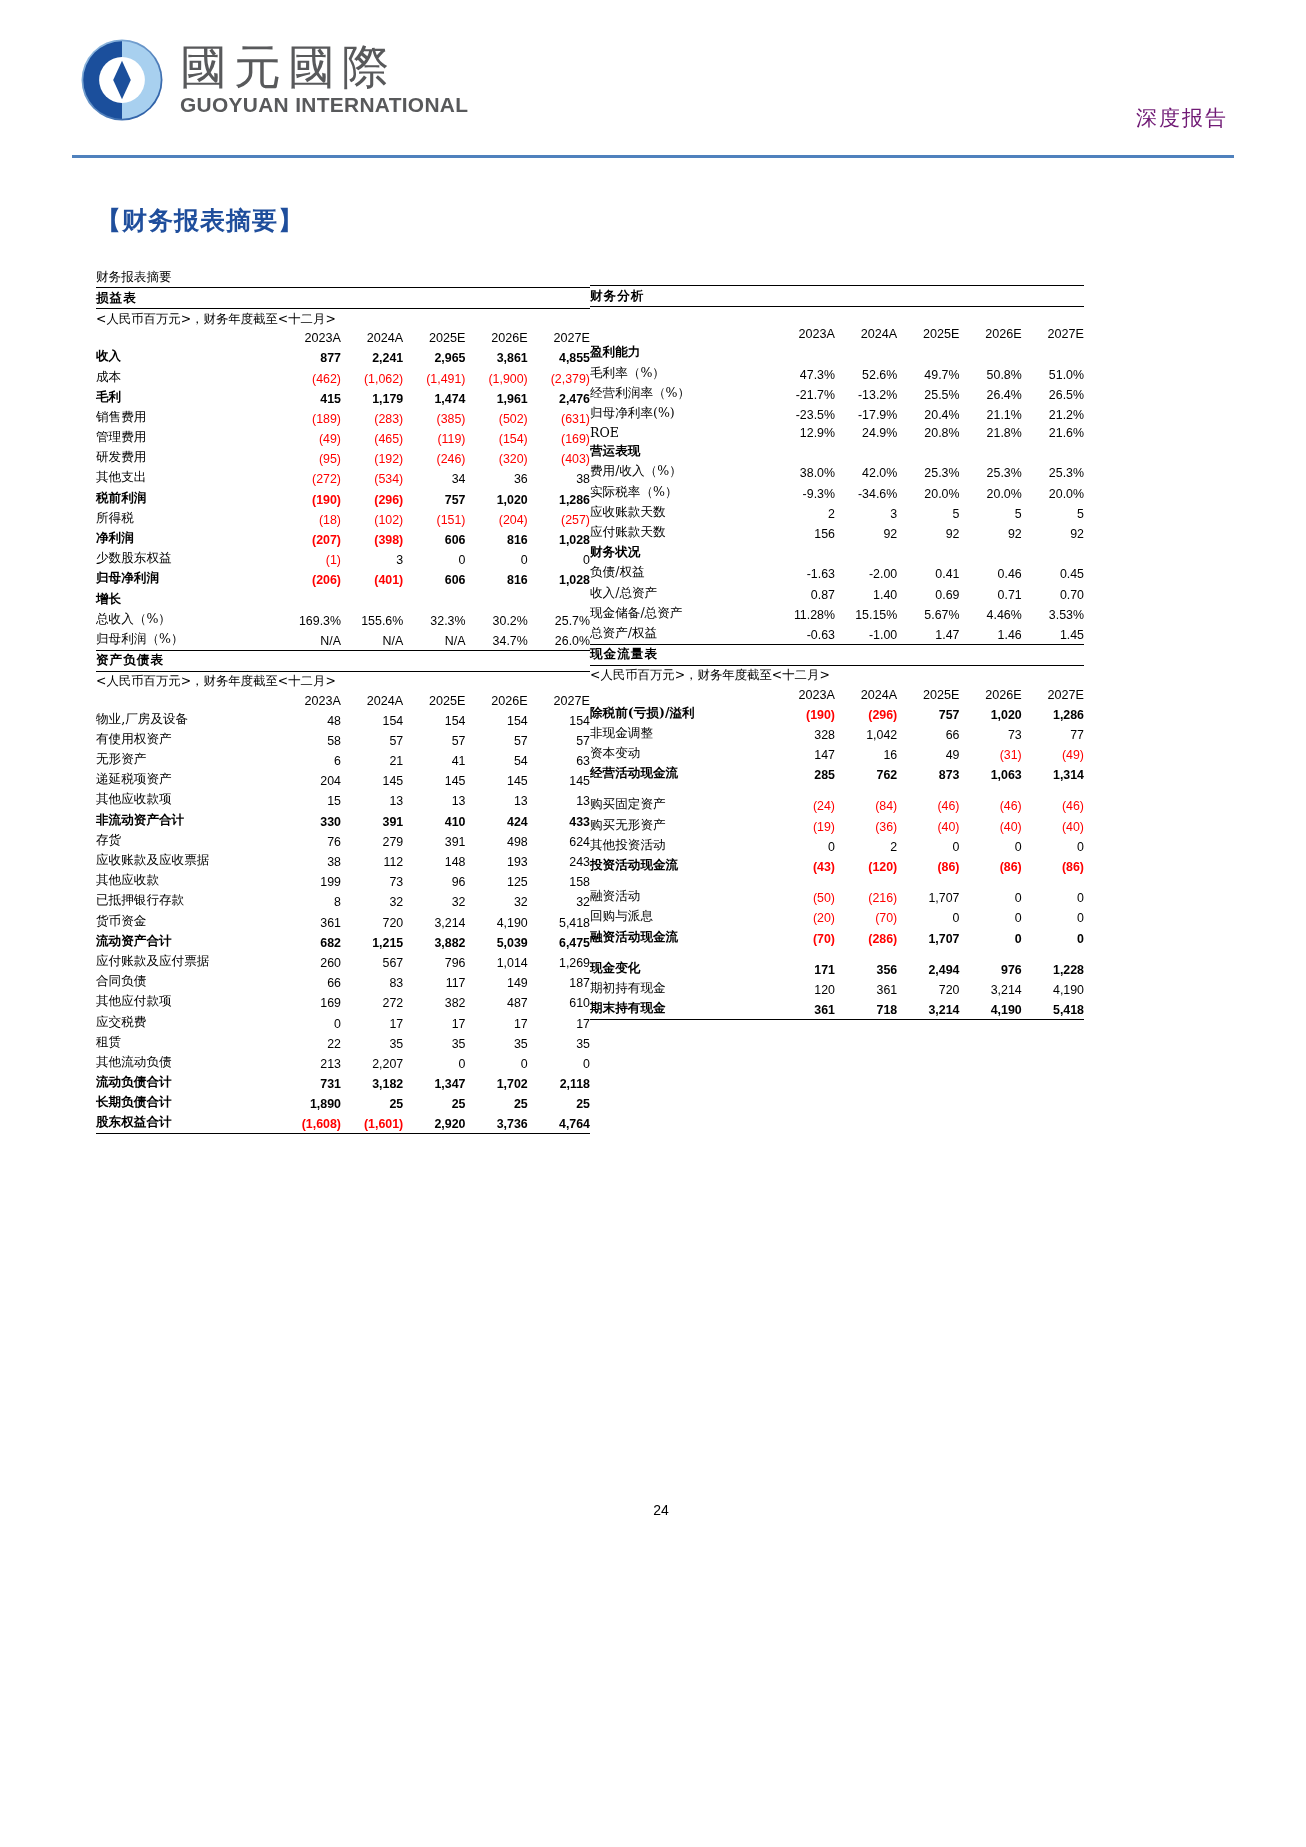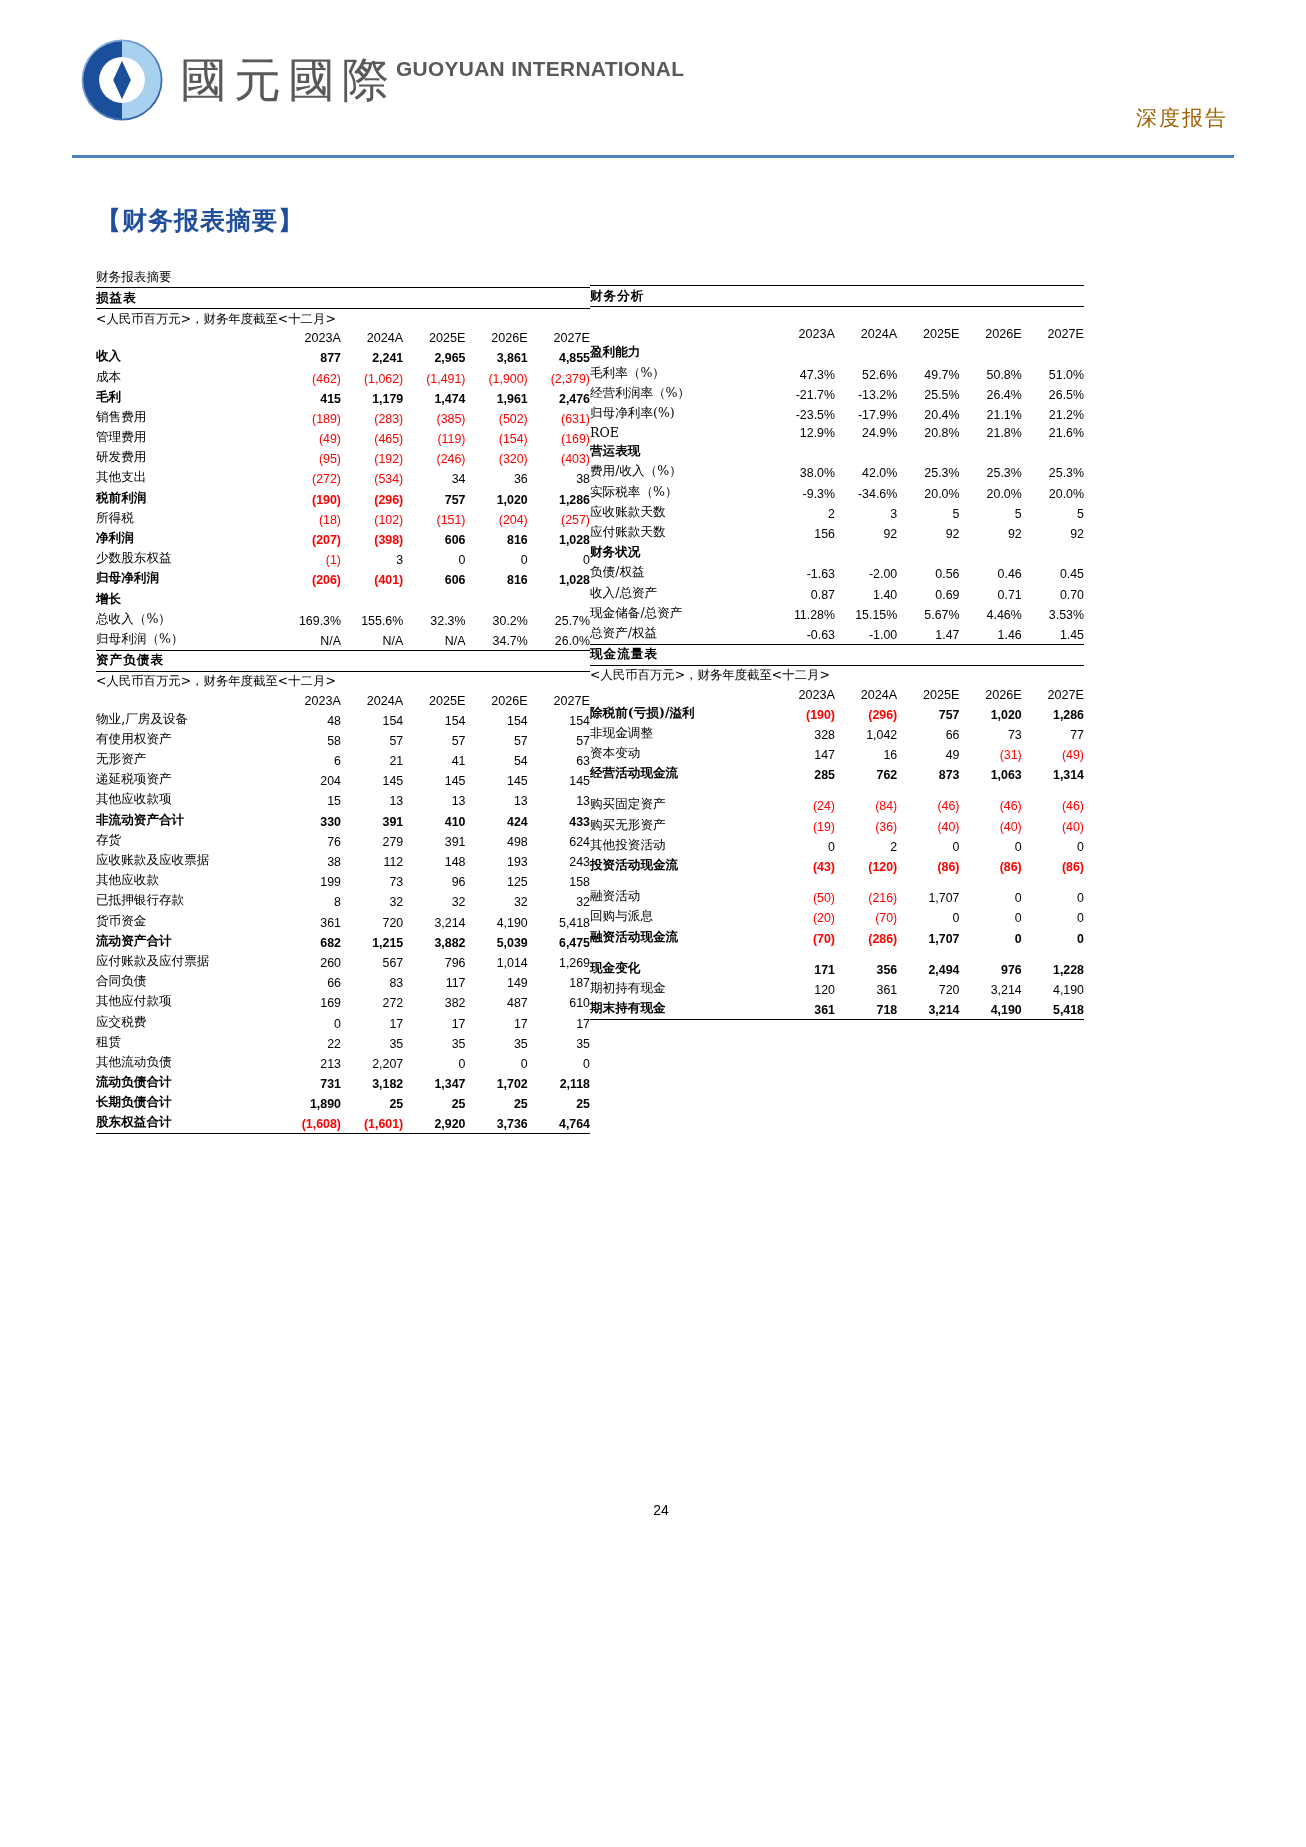--- a/index.html
+++ b/index.html
@@ -23,21 +23,21 @@
     left: 78px;
     top: 36px;
     display: flex;
     align-items: center;
     gap: 14px;
   }
   .logo-mark {
     width: 88px; height: 88px;
     position: relative;
   }
-  .logo-text-block { display:flex; flex-direction:row; }
+  .logo-text-block { display:flex; flex-direction:column; }
   .logo-cn {
     font-family: "DejaVu Sans", sans-serif;
     font-size: 47px;
     letter-spacing: 7px;
     color: #58595b;
     line-height: 1.04;
     font-weight: 500;
   }
   .logo-en {
     font-family: "Liberation Sans", sans-serif;
@@ -49,21 +49,21 @@
     transform-origin: left center;
     margin-top: 1px;
   }
   .report-type {
     position: absolute;
     right: 78px;
     top: 104px;
     font-family: Liberation Mono, monospace;
     font-size: 21px;
     letter-spacing: 2px;
-    color: #a16207;
+    color: #701a75;
   }
   .header-rule {
     position: absolute;
     left: 72px; right: 72px;
     top: 155px;
     height: 3px;
     background: #4f81bd;
   }
   
   .section-title {
@@ -592,21 +592,21 @@
             <td class="num"></td>
             <td class="num"></td>
             <td class="num"></td>
             <td class="num"></td>
             <td class="num"></td>
           </tr>
           <tr>
             <td class="lbl">负债/权益</td>
             <td class="num">-1.63</td>
             <td class="num">-2.00</td>
-            <td class="num">0.56</td>
+            <td class="num">0.41</td>
             <td class="num">0.46</td>
             <td class="num">0.45</td>
           </tr>
           <tr>
             <td class="lbl">收入/总资产</td>
             <td class="num">0.87</td>
             <td class="num">1.40</td>
             <td class="num">0.69</td>
             <td class="num">0.71</td>
             <td class="num">0.70</td>

